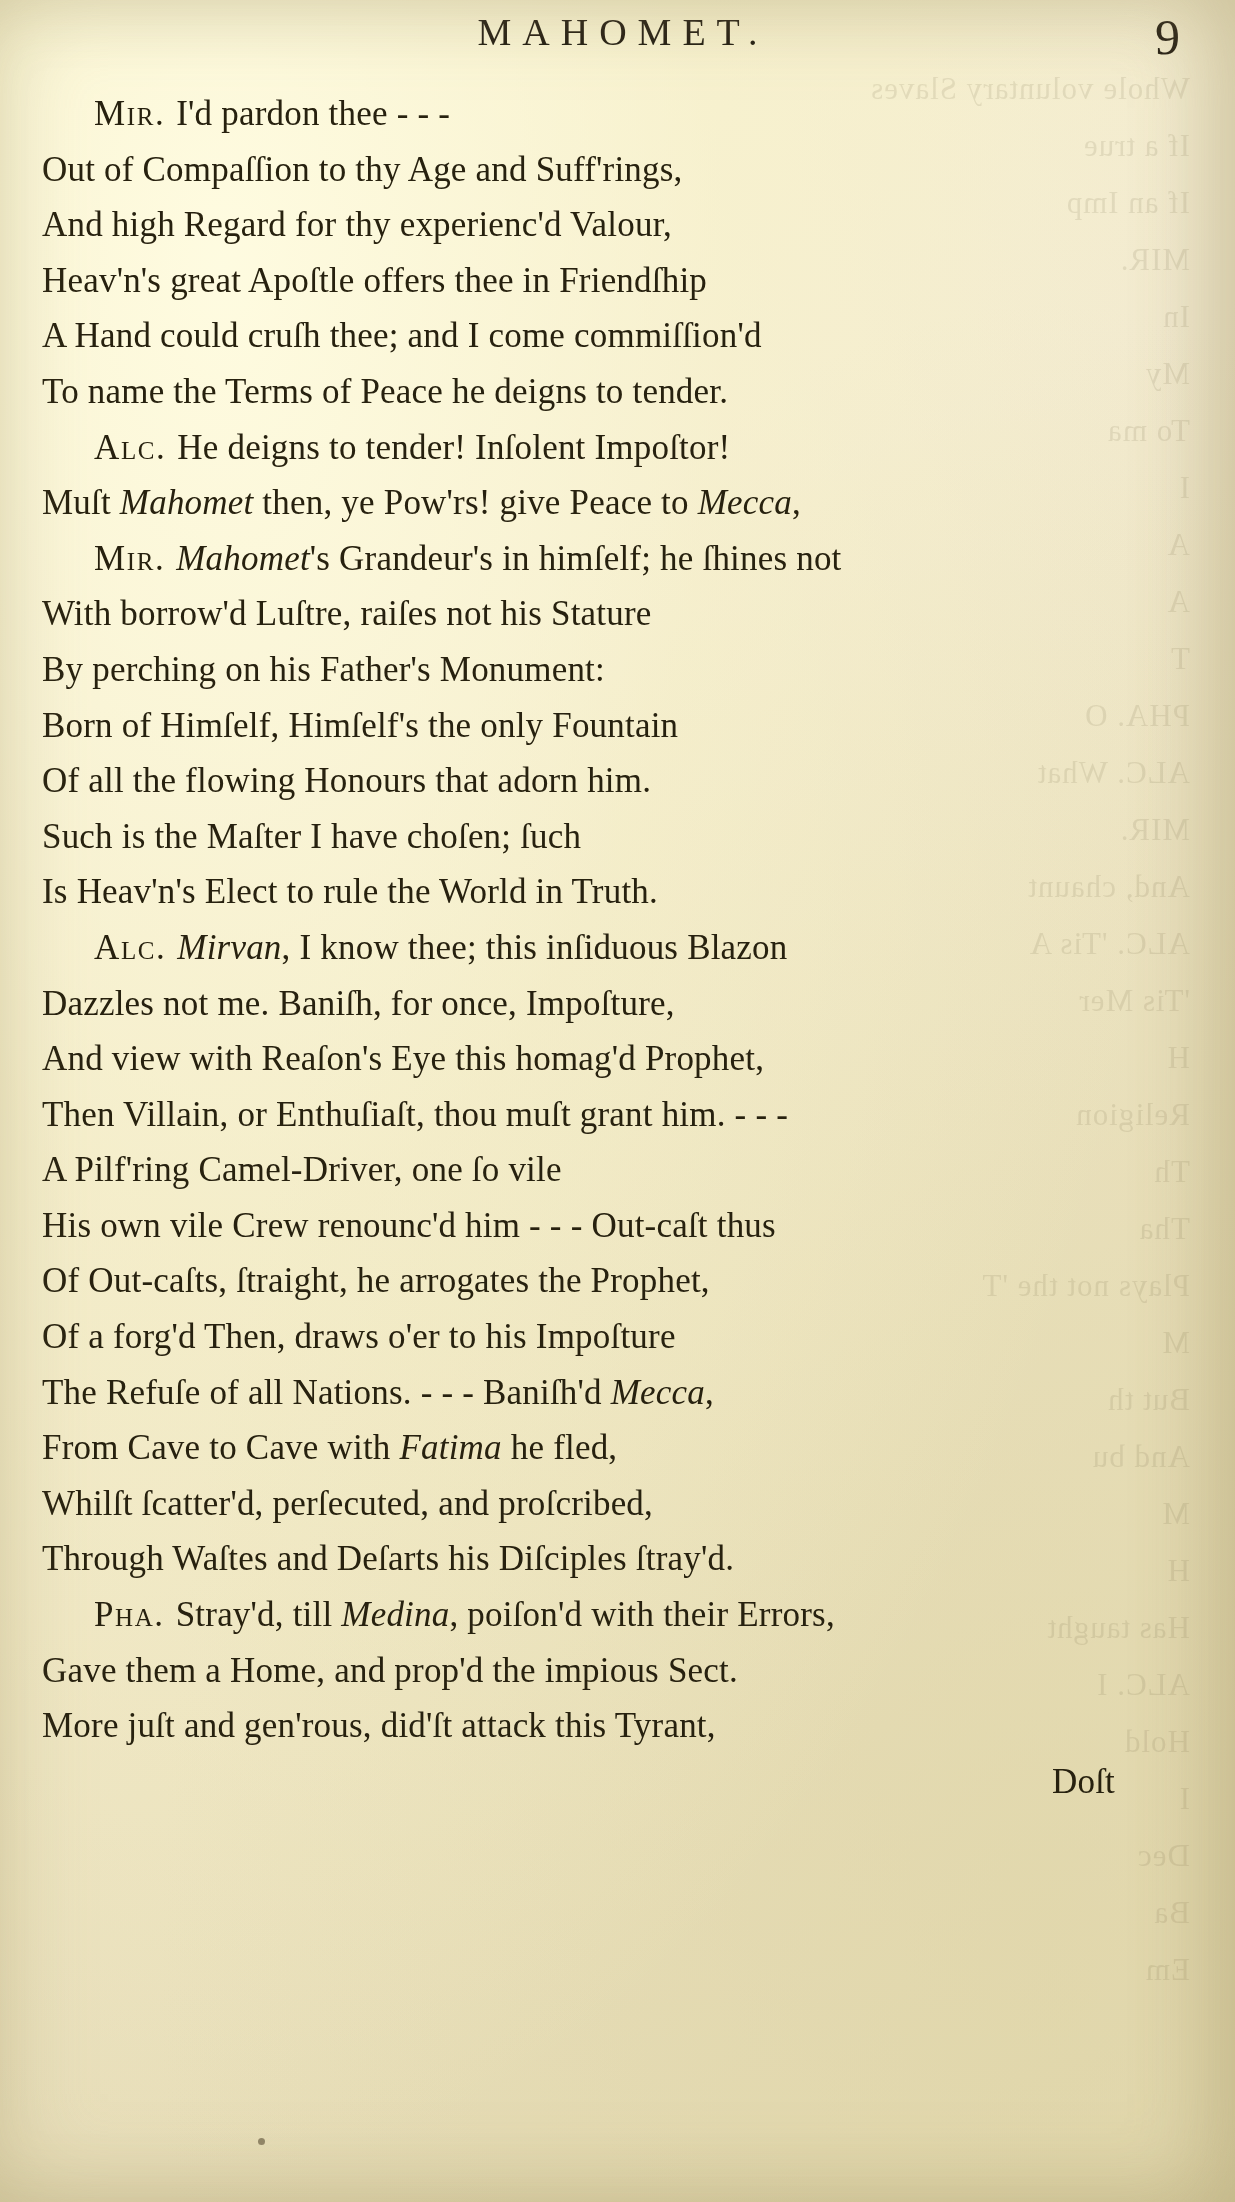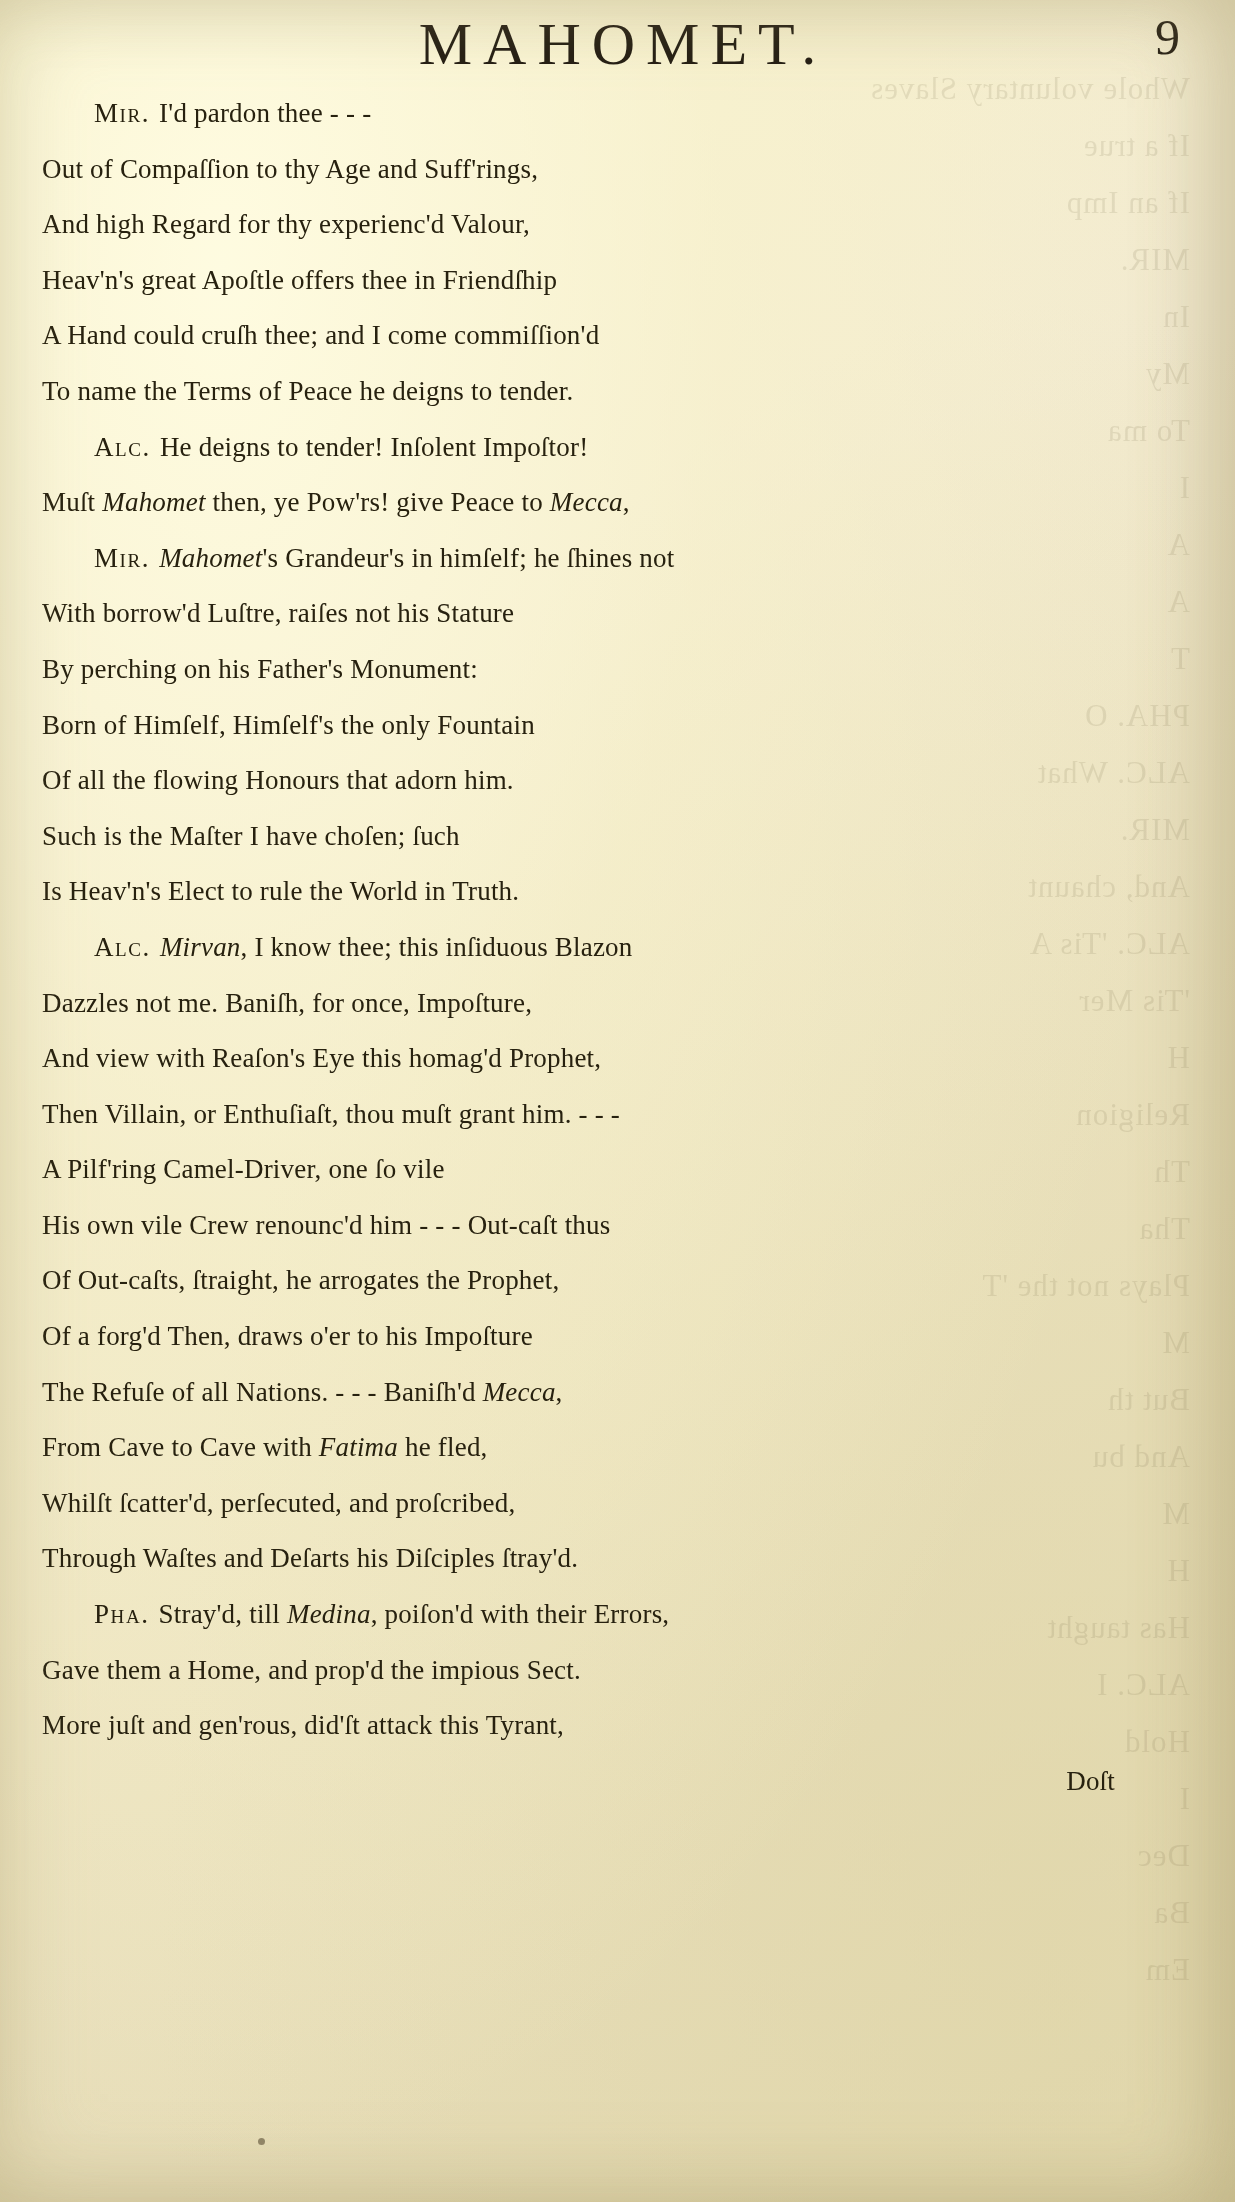--- a/index.html
+++ b/index.html
@@ -56,37 +56,37 @@
     position: relative;
     height: 86px;
     margin: 0;
   }
   .run-title {
     position: absolute;
     top: 10px;
     left: 0;
     right: 0;
     text-align: center;
-    font-size: 60px;
+    font-size: 38px;
     letter-spacing: 11px;
     font-family: "Liberation Serif", serif;
     color: #241e14;
     text-indent: 11px;
   }
   .folio {
     position: absolute;
     top: 8px;
     right: 55px;
     font-size: 50px;
     color: #241e14;
   }
 
   .body-text {
     padding: 0 42px 0 42px;
-    font-size: 27px;
+    font-size: 35px;
     line-height: 55.6px;
     color: #27210f;
   }
   .line {
     white-space: nowrap;
     letter-spacing: 0.2px;
   }
   .line.indent { padding-left: 52px; }
   .line.right { text-align: right; padding-right: 78px; white-space: normal; }
   .speaker {

